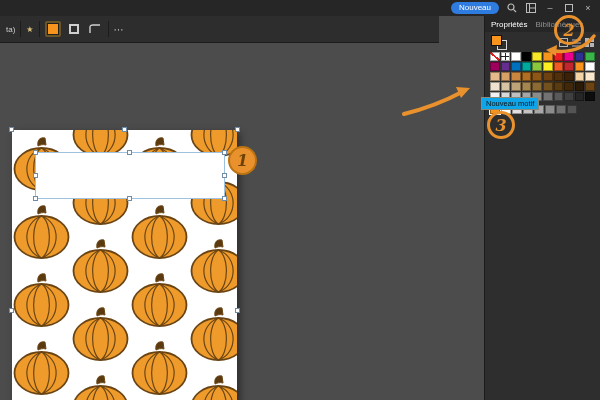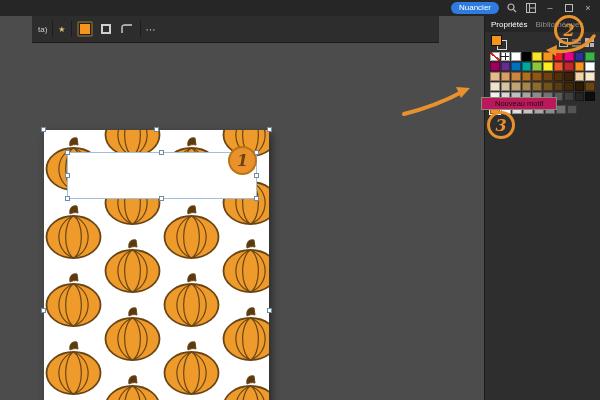--- a/index.html
+++ b/index.html
@@ -5,21 +5,21 @@
   html,body{margin:0;padding:0;width:600px;height:400px;overflow:hidden;
     font-family:"Liberation Sans",sans-serif;background:#4c4c4c;position:relative;}
   
   .topbar{position:absolute;top:0;left:0;right:0;height:16px;background:#262626;
     display:flex;align-items:center;justify-content:flex-end;gap:7px;padding-right:6px;z-index:30;}
   .share-btn{background:var(--accent,#2f7ce0);color:#fff;border:none;border-radius:7px;
     font-size:8px;padding:1px 8px;height:12px;line-height:10px;cursor:pointer;font-family:inherit;}
   .tico{display:flex;align-items:center;justify-content:center;width:12px;height:12px;color:#bbb;font-size:9px;}
   
   .main{position:absolute;top:16px;left:0;right:0;bottom:0;display:flex;}
-  .left{width:472px;position:relative;margin-left:32px;}
+  .left{width:472px;position:relative;}
   .toolbar{height:27px;background:#2d2d2d;border-bottom:1px solid #1c1c1c;display:flex;
     align-items:center;gap:5px;padding:0 6px;font-size:8px;color:#ccc;box-sizing:border-box;}
   .tb-div{width:1px;height:16px;background:#1c1c1c;}
   .tb-btn{display:flex;align-items:center;justify-content:center;height:16px;min-width:16px;
     border-radius:2px;background:transparent;}
   .fill-btn{background:#6a5526;}
   .fill-btn .chip{width:10px;height:10px;background:var(--fill-orange,#f7941d);border:1px solid #202020;}
   .stroke-btn .chip{width:10px;height:10px;border:2px solid #cfcfcf;box-sizing:border-box;background:transparent;}
   .canvas{position:absolute;top:27px;left:0;right:0;bottom:0;background:#4c4c4c;overflow:hidden;}
   
@@ -48,36 +48,36 @@
   .swgrid{padding:2px 5px 0;display:flex;flex-direction:column;gap:1px;}
   .swrow{display:flex;gap:1px;}
   .sw{width:10px;height:9px;box-shadow:inset 0 0 0 1px rgba(0,0,0,.35);display:inline-block;}
   .sw.none{background:linear-gradient(to top right,#fff 43%,#d22 43%,#d22 57%,#fff 57%);}
   .sw.reg{background:
     linear-gradient(#222,#222) center/8px 1px no-repeat,
     linear-gradient(#222,#222) center/1px 7px no-repeat,#fff;}
   .patrow{display:flex;gap:1px;padding:4px 5px 0;}
   .sw.selected{outline:1.5px solid #fff;outline-offset:0;}
   
-  .tooltip{position:absolute;left:481px;top:97px;background:#be185d;color:#111;border:1px solid #8a8a7a;
-    font-size:7.5px;padding:1px 13px;z-index:40;white-space:nowrap;}
+  .tooltip{position:absolute;left:481px;top:97px;background:#0ea5e9;color:#111;border:1px solid #8a8a7a;
+    font-size:7.5px;padding:1px 4px;z-index:40;white-space:nowrap;}
   
   .annot{position:absolute;border-radius:50%;display:flex;align-items:center;justify-content:center;
     font:italic bold 16px "DejaVu Serif",serif;z-index:60;box-sizing:border-box;}
   .a1{left:228px;top:146px;width:29px;height:29px;background:var(--annot,#e8912d);
     border:2px solid #bc7413;color:#6e4206;}
   .a2{left:554px;top:15px;width:30px;height:30px;border:3px solid var(--annot,#e8912d);color:var(--annot,#e8912d);}
   .a3{left:487px;top:111px;width:28px;height:28px;border:3px solid var(--annot,#e8912d);color:var(--annot,#e8912d);}
   .arrows{position:absolute;inset:0;z-index:55;pointer-events:none;}
 </style>
 </head>
 <body>
 
 <div class="topbar">
-  <button class="share-btn">Nuancier</button>
+  <button class="share-btn">Nouveau</button>
   <span class="tico">
     <svg width="10" height="10">
         <circle cx="4" cy="4" r="3" fill="none" stroke="#bbb" stroke-width="1.2"></circle>
         <line x1="6.4" y1="6.4" x2="9" y2="9" stroke="#bbb" stroke-width="1.2"></line>
       </svg>
   </span>
   <span class="tico">
     <svg width="10" height="10">
         <rect x="0.5" y="0.5" width="9" height="9" fill="none" stroke="#bbb"></rect>
         <line x1="3.5" y1="0.5" x2="3.5" y2="9.5" stroke="#bbb"></line>

